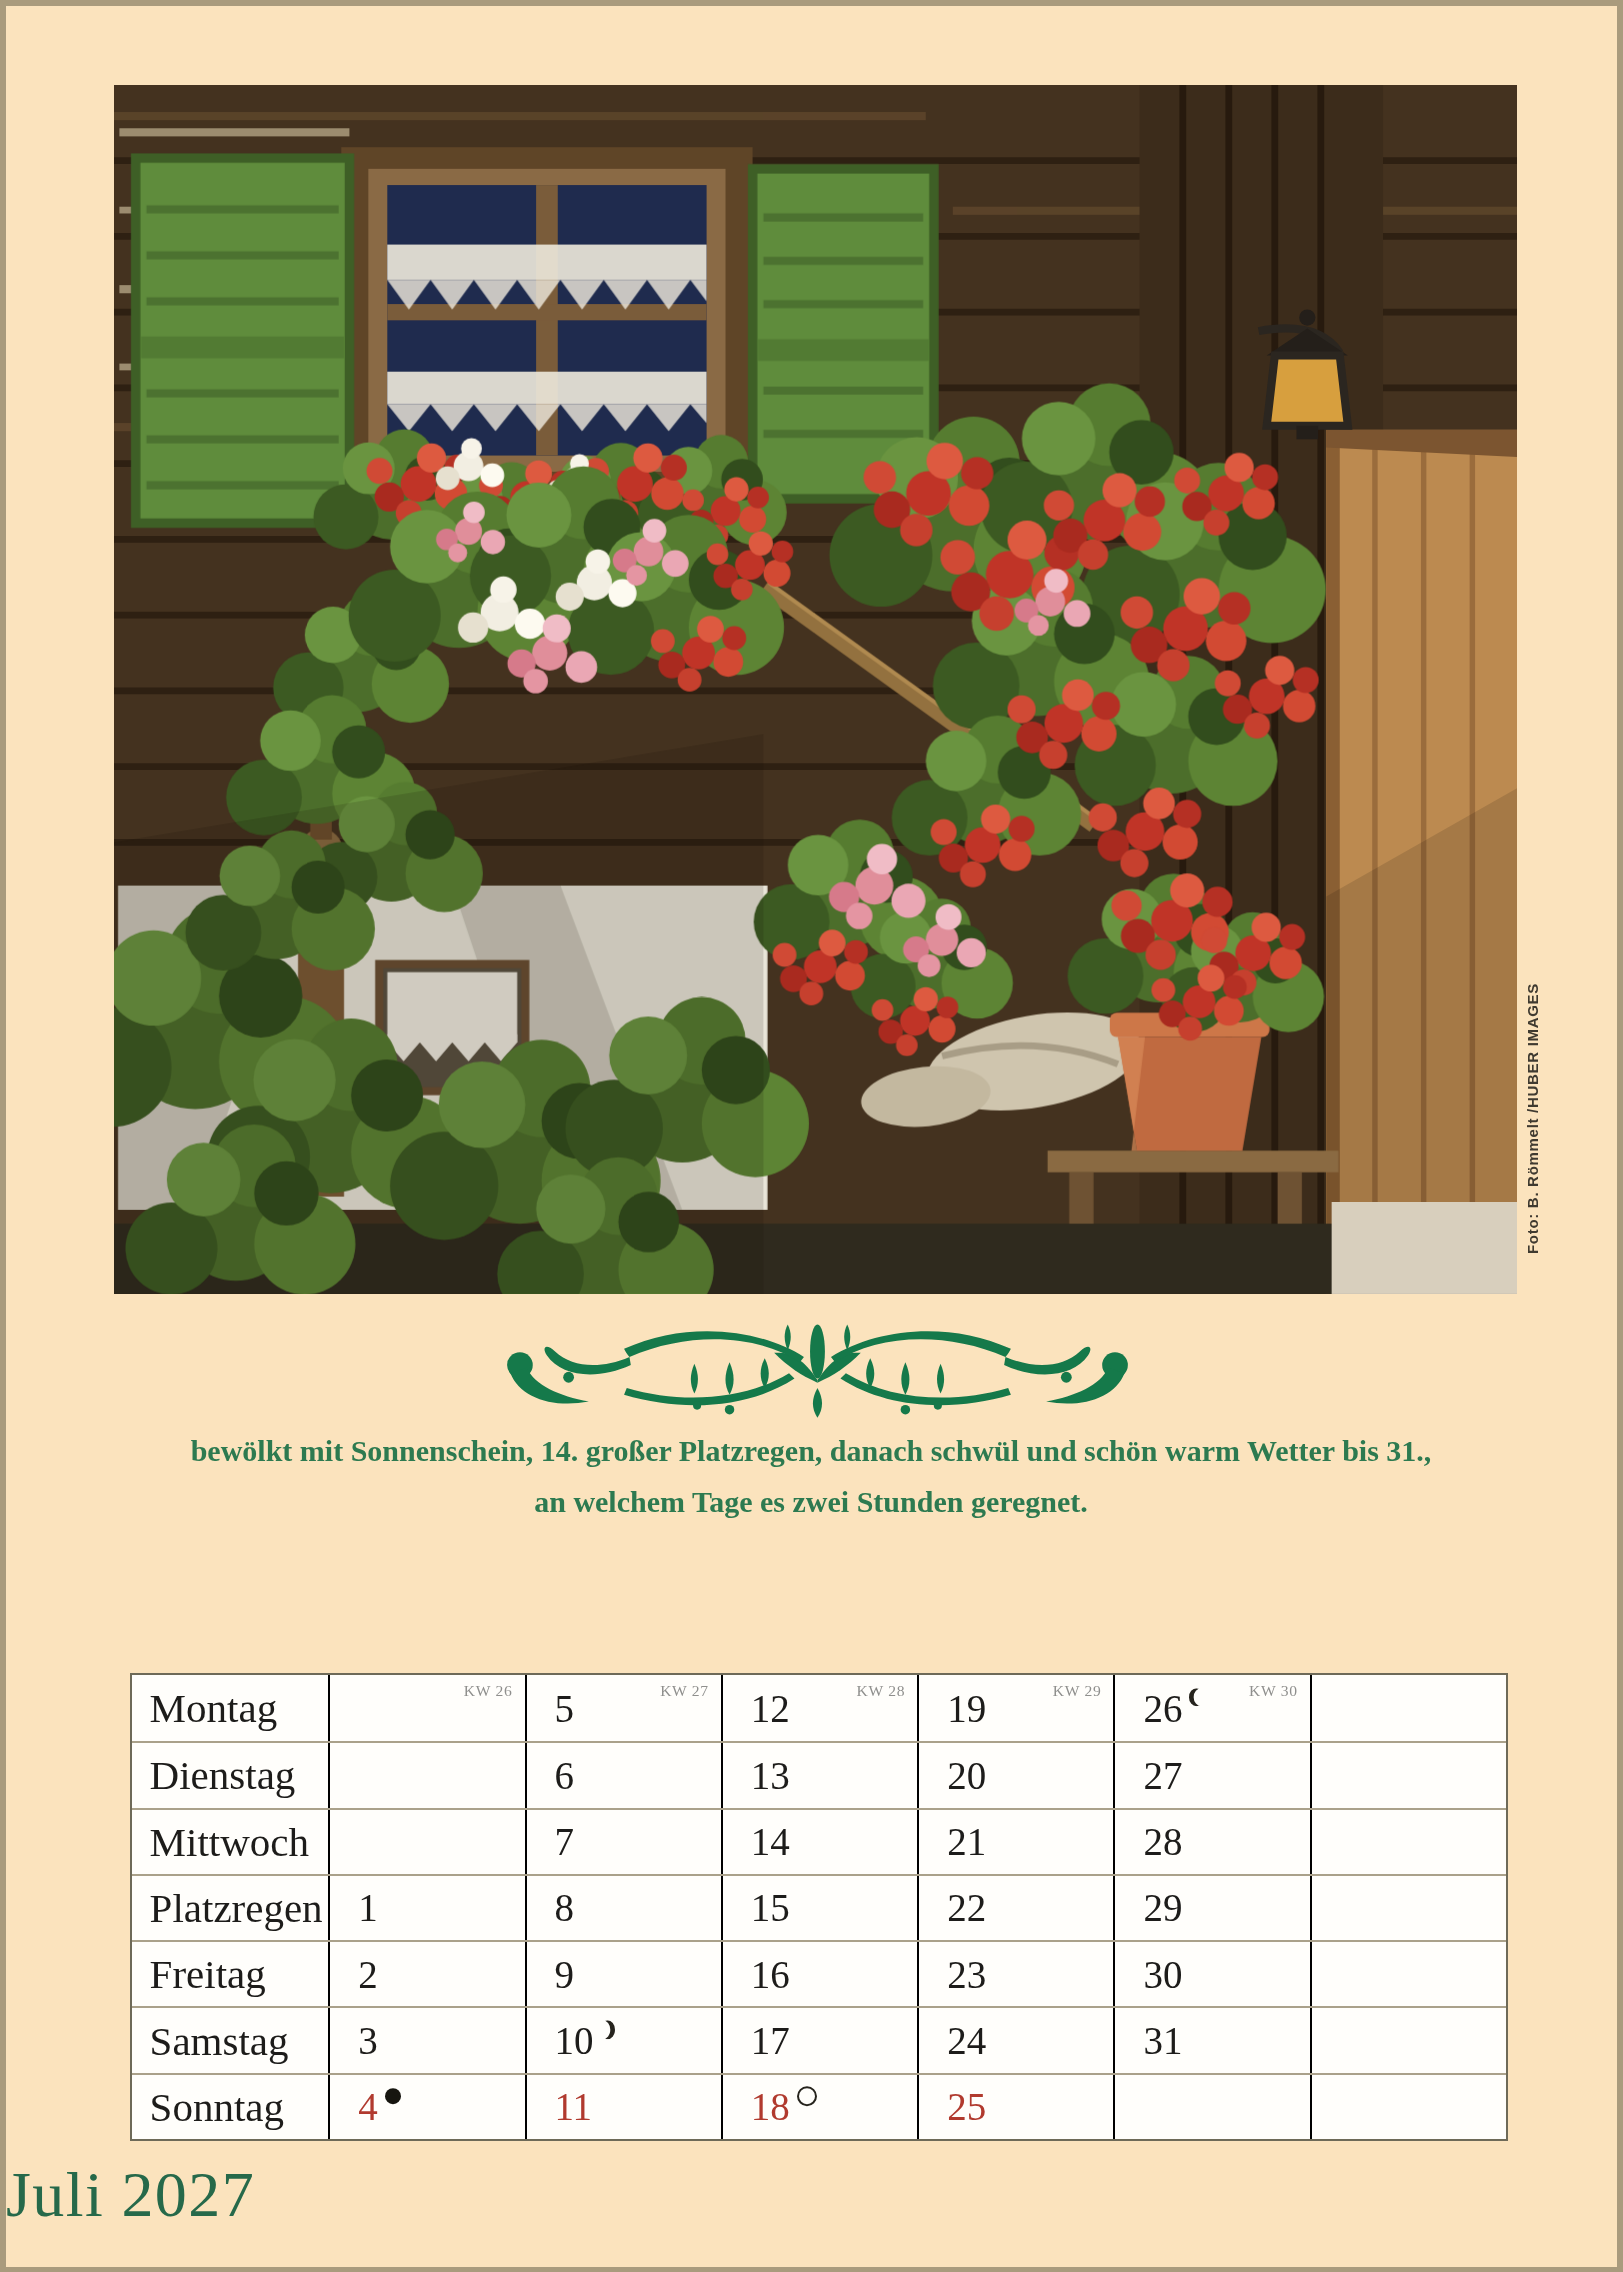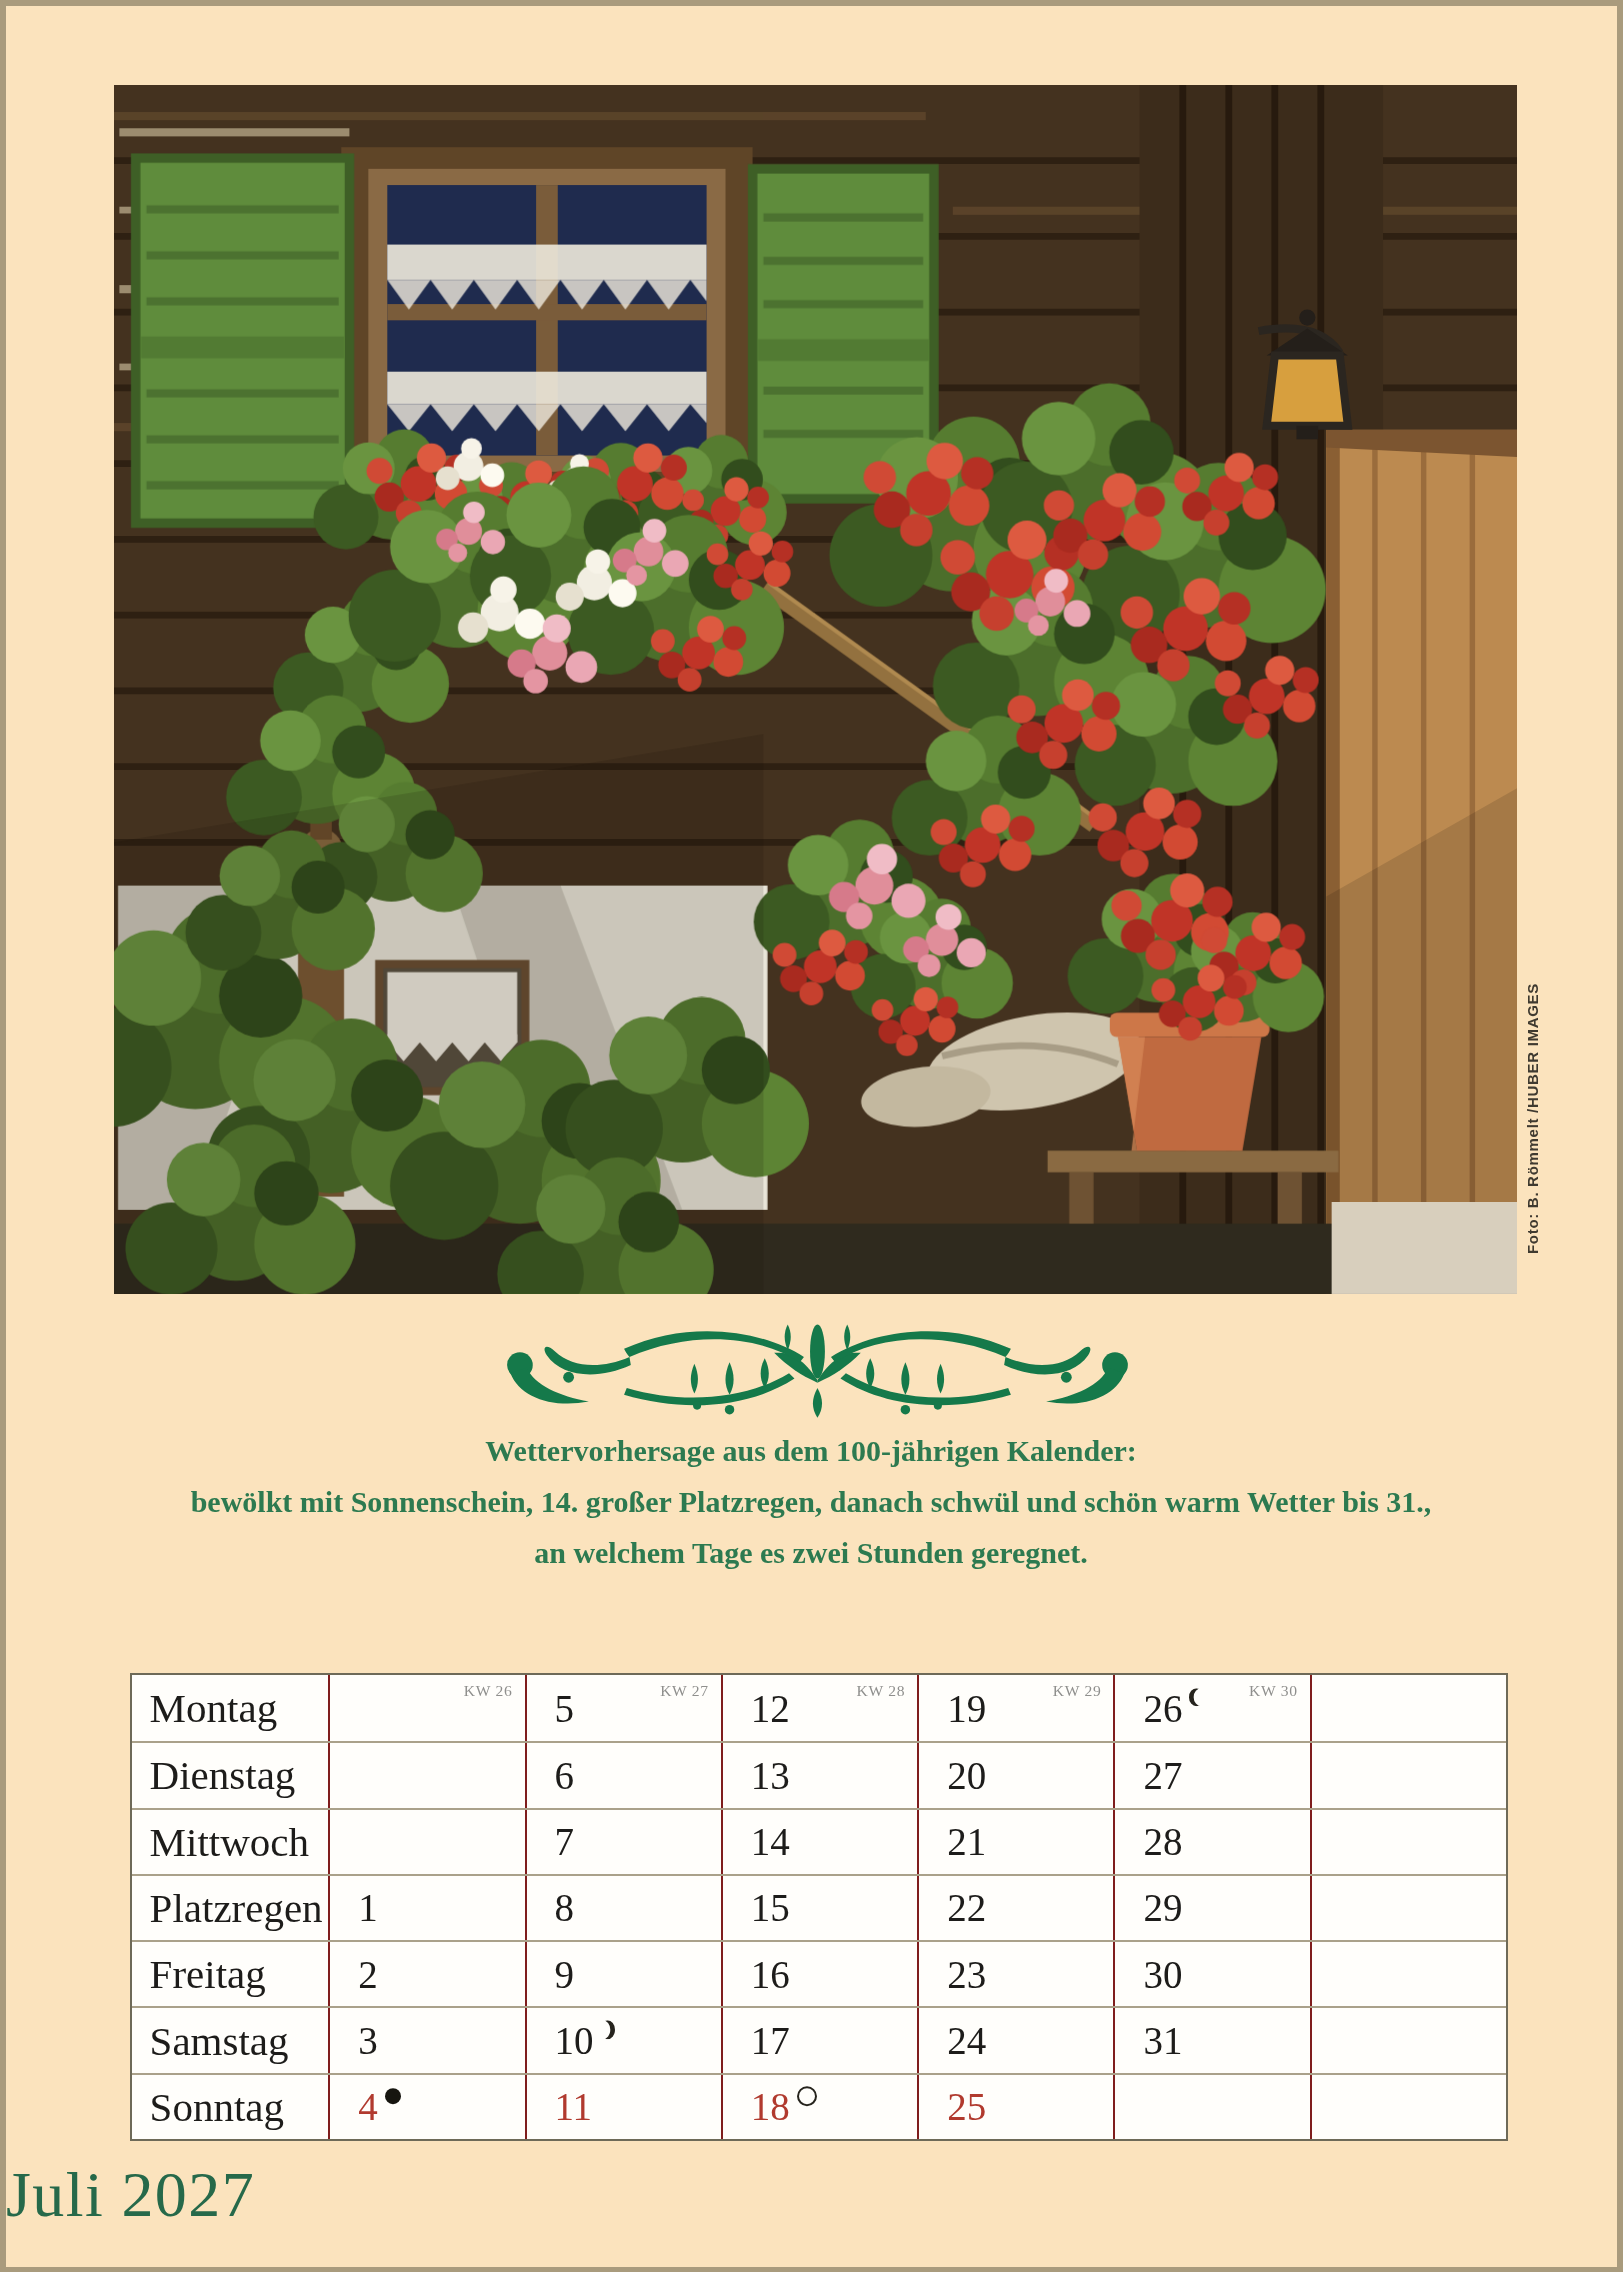--- a/index.html
+++ b/index.html
@@ -31,21 +31,21 @@
   }
   
   .cal {
     position:absolute; left:124px; top:1667px; width:1378px; height:468px;
     display:grid; grid-template-rows:repeat(7,1fr);
     border:2px solid #6e6a58; background:#fffefb;
     box-sizing:border-box;
   }
   .cal-row { display:grid; grid-template-columns:repeat(7,1fr); border-top:2px solid #aaa18a; }
   .cal-row:first-child { border-top:none; }
-  .cal-cell { position:relative; border-left:2px solid #7f1d1d; display:flex; align-items:center; background:#fffefb; }
+  .cal-cell { position:relative; border-left:2px solid #000000; display:flex; align-items:center; background:#fffefb; }
   .cal-cell:first-child { border-left:none; }
   .label-cell { font-size:41px; color:#1d1c1a; padding-left:17.6px; }
   .day-num { font-size:39px; color:#1d1c1a; padding-left:28px; }
   .day-num.sunday { color:#b13a2e; }
   .kw {
     position:absolute; top:6.8px; right:12px;
     font-size:15.6px; color:#8f8f8d; letter-spacing:0.7px;
   }
   .moon { display:inline-block; transform:translateY(-10.8px); margin-left:6.8px; }
   .moon.new-moon { width:16px; height:16px; border-radius:50%; background:#16150f; }
@@ -306,21 +306,20 @@
           <circle cx="700" cy="140" r="7"></circle>
           <circle cx="748" cy="134" r="6"></circle>
           <circle cx="938" cy="92" r="8"></circle>
         </g>
         <use href="#fhalf" transform="matrix(-1,0,0,1,1140,0)"></use>
       </g>
     </svg>
   </div>
 
   <div class="forecast">
-    <div>Wettervorhersage aus dem 100-jährigen Kalender:</div>
     <div>bewölkt mit Sonnenschein, 14. großer Platzregen, danach schwül und schön warm Wetter bis 31.,</div>
     <div>an welchem Tage es zwei Stunden geregnet.</div>
   </div>
 
   <div class="cal">
       <div class="cal-row">
         <div class="cal-cell label-cell">Montag</div>
         <div class="cal-cell">
           <span class="kw">KW 26</span>
         </div>

